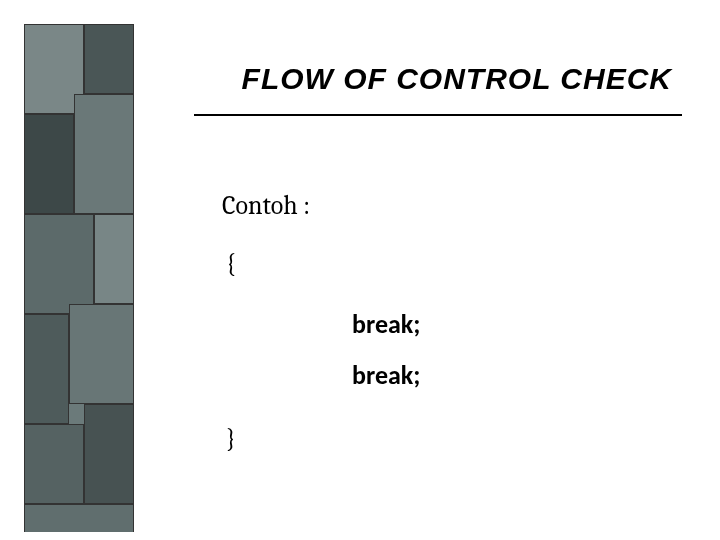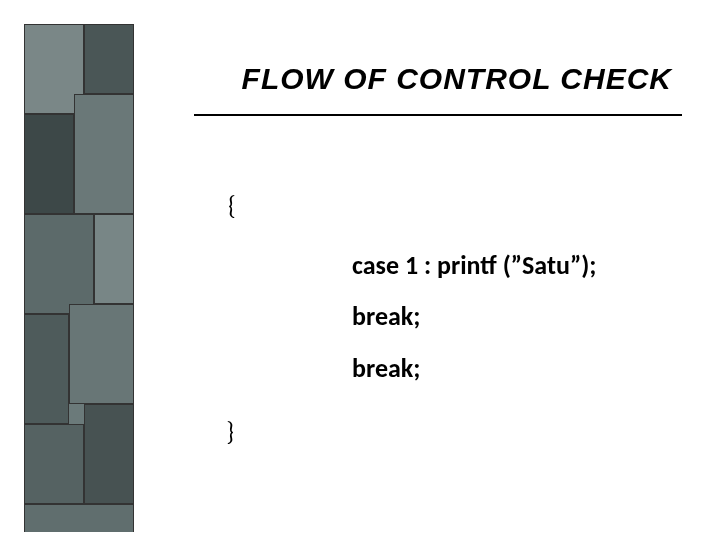--- a/index.html
+++ b/index.html
@@ -41,22 +41,22 @@
     <div class="stone s7"></div>
     <div class="stone s8"></div>
     <div class="stone s9"></div>
     <div class="stone s10"></div>
     <div class="stone s11"></div>
   </div>
   <div class="content">
     <div class="title">FLOW OF CONTROL CHECK</div>
     <hr class="divider">
     <div class="body-text">
+      <div class="subtitle">Contoh :</div>
       <div class="brace">{</div>
       <div class="code-block">
-        <div>case 1 : printf (”Satu”);</div>
         <div>break;</div>
         <div>break;</div>
       </div>
       <div class="close-brace">}</div>
     </div>
   </div>
 </div>
 
 </body></html>

